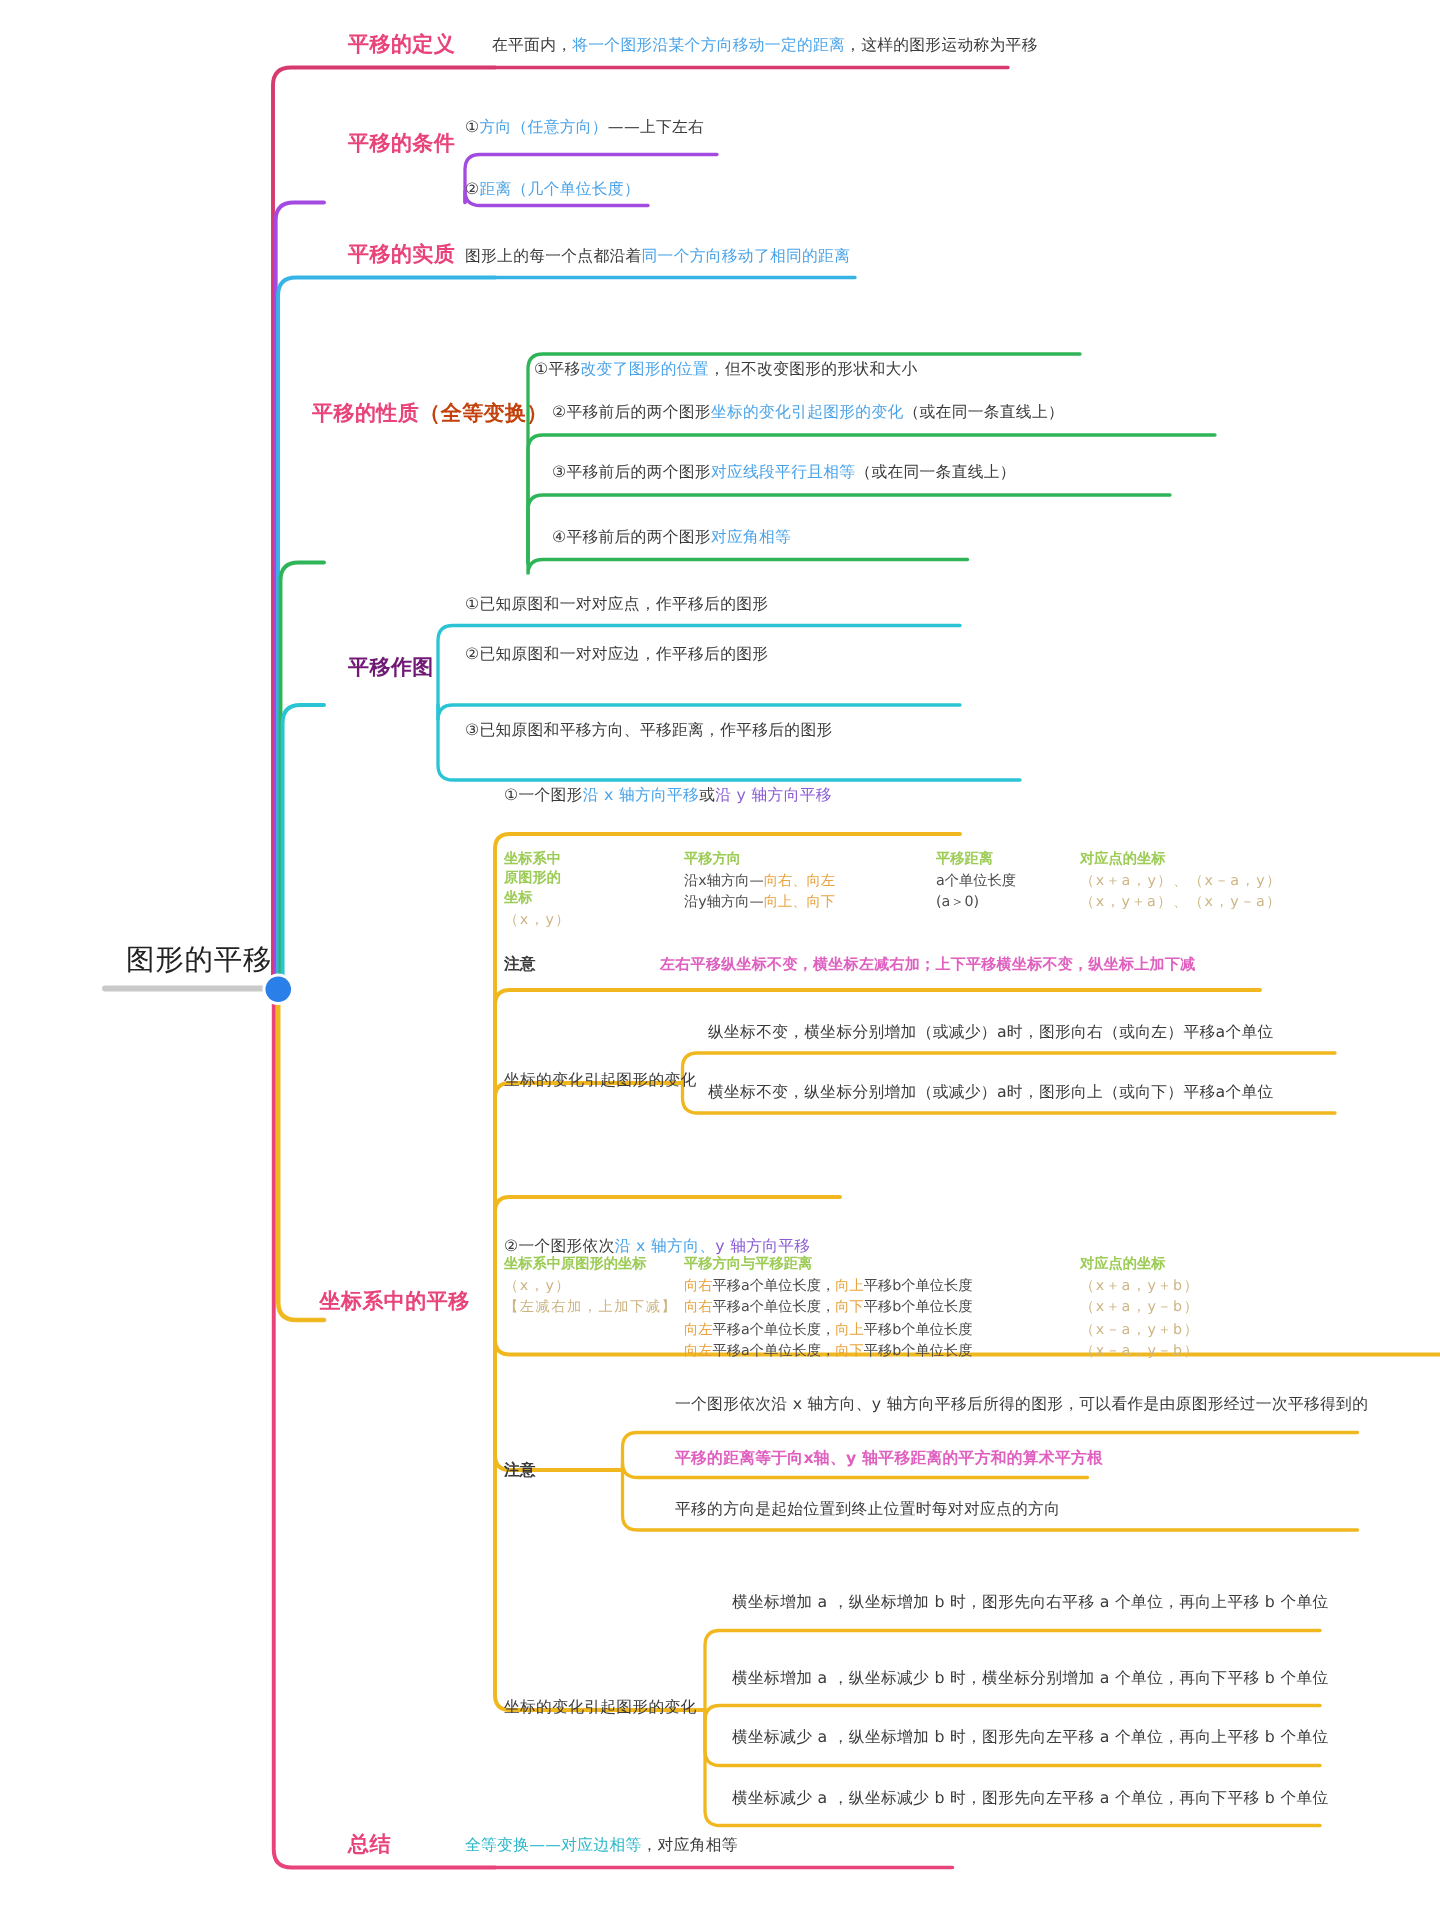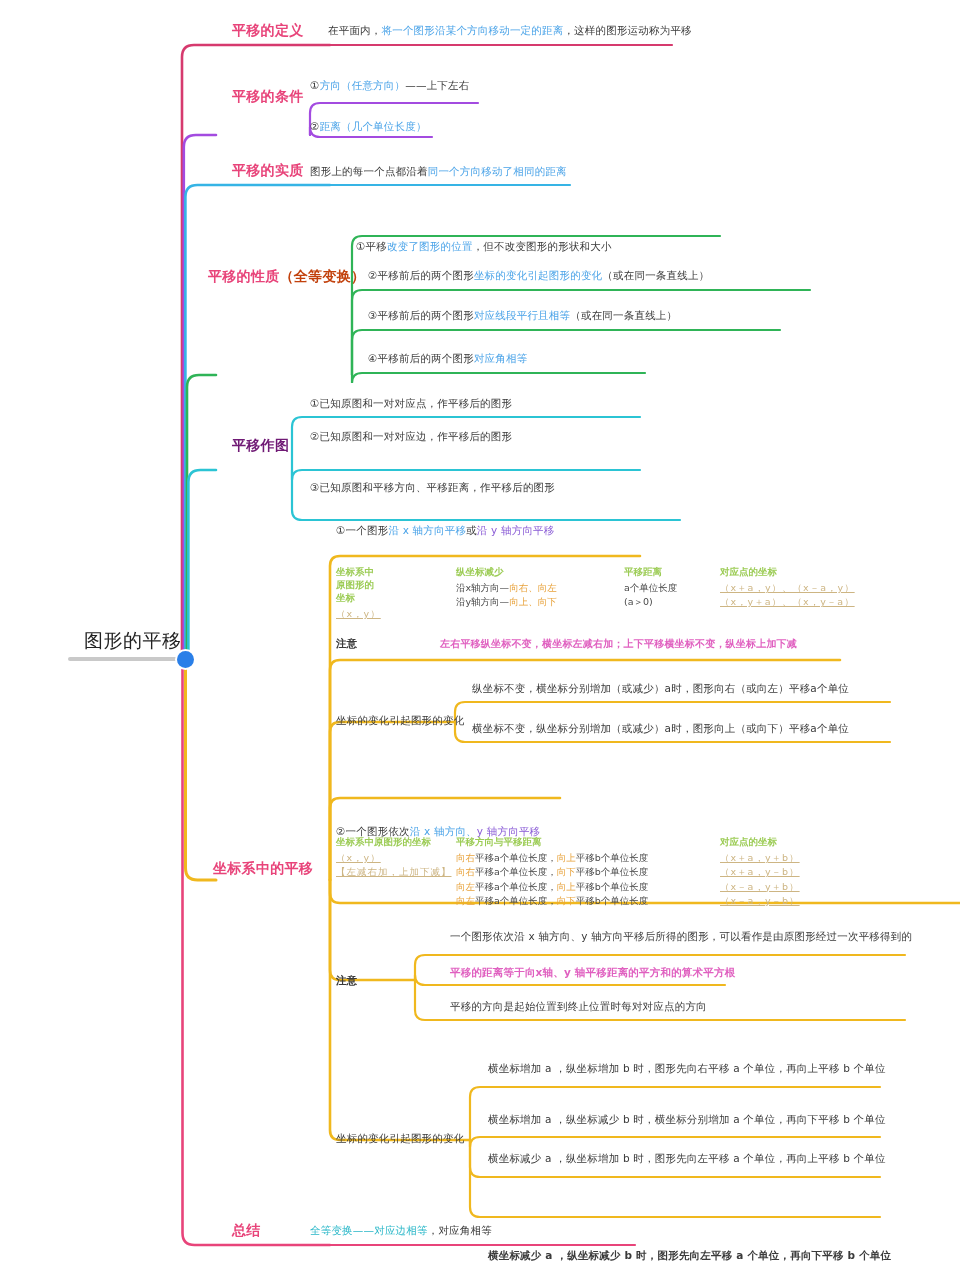--- a/index.html
+++ b/index.html
@@ -29,21 +29,21 @@
   .note-label{font-size:10.5px;color:#3a3a3a;font-weight:bold;}
   .note-text{font-size:10px;color:#e060c0;font-weight:bold;letter-spacing:.2px;}
 
   
   .ctable{position:absolute;font-size:9.5px;color:#5a5a5a;}
   .ctable .col{position:absolute;top:0;}
   .ctable .hd{color:#9ccc55;font-weight:bold;display:block;margin-bottom:2px;}
   .ctable .row{display:block;white-space:nowrap;line-height:1.5;color:#4a4a4a;}
   .ctable .row.coord{color:#cdb583;letter-spacing:1px;}
   .ctable .o{color:#e8a33d;}
-  .ctable .mono{letter-spacing:1.2px;text-decoration:underline;}
+  .ctable .mono{letter-spacing:1.2px;}
 
   .dot{
     position:absolute;width:17px;height:17px;border-radius:50%;
     background:#2a7fe8;box-shadow:0 0 0 2px #ffffff;
   }
   .rootline{position:absolute;height:4px;background:#c9c9c9;border-radius:2px;}
 </style>
 </head>
 <body>
 
@@ -116,28 +116,28 @@
       <div class="node leaf" style="left: 472px; top: 722px;">横坐标不变，纵坐标分别增加（或减少）a时，图形向上（或向下）平移a个单位</div>
       <div class="node leaf" style="left: 336px; top: 777px; margin-top: 48px;"><span>②一个图形依次</span><span class="blue">沿 x 轴方向、</span><span class="violet">y 轴方向平移</span></div>
       <div class="node note-label" style="left: 336px; top: 974px;">注意</div>
       <div class="node leaf" style="left: 450px; top: 930px;">一个图形依次沿 x 轴方向、y 轴方向平移后所得的图形，可以看作是由原图形经过一次平移得到的</div>
       <div class="node leaf" style="left: 450px; top: 966px; color: rgb(224, 96, 192); font-weight: bold;">平移的距离等于向x轴、y 轴平移距离的平方和的算术平方根</div>
       <div class="node leaf" style="left: 450px; top: 1000px;">平移的方向是起始位置到终止位置时每对对应点的方向</div>
       <div class="node leaf" style="left: 336px; top: 1132px;">坐标的变化引起图形的变化</div>
       <div class="node leaf" style="left: 488px; top: 1062px;">横坐标增加 a ，纵坐标增加 b 时，图形先向右平移 a 个单位，再向上平移 b 个单位</div>
       <div class="node leaf" style="left: 488px; top: 1113px;">横坐标增加 a ，纵坐标减少 b 时，横坐标分别增加 a 个单位，再向下平移 b 个单位</div>
       <div class="node leaf" style="left: 488px; top: 1152px;">横坐标减少 a ，纵坐标增加 b 时，图形先向左平移 a 个单位，再向上平移 b 个单位</div>
-      <div class="node leaf" style="left: 488px; top: 1249px; font-weight: bold;">横坐标减少 a ，纵坐标减少 b 时，图形先向左平移 a 个单位，再向下平移 b 个单位</div>
+      <div class="node leaf" style="left: 488px; top: 1193px;">横坐标减少 a ，纵坐标减少 b 时，图形先向左平移 a 个单位，再向下平移 b 个单位</div>
       <div class="ctable" style="left: 336px; top: 566px;">
         <div class="col" style="left: 0px;">
           <span class="hd">坐标系中原图形的坐标</span>
           <span class="row coord mono">（x，y）</span>
         </div>
         <div class="col" style="left: 120px;">
-          <span class="hd">纵坐标减少</span>
+          <span class="hd">平移方向</span>
           <span class="row"><span>沿x轴方向—</span><span class="o">向右、向左</span></span>
           <span class="row"><span>沿y轴方向—</span><span class="o">向上、向下</span></span>
         </div>
         <div class="col" style="left: 288px;">
           <span class="hd">平移距离</span>
           <span class="row">a个单位长度</span>
           <span class="row">(a＞0)</span>
         </div>
         <div class="col" style="left: 384px;">
           <span class="hd">对应点的坐标</span>

